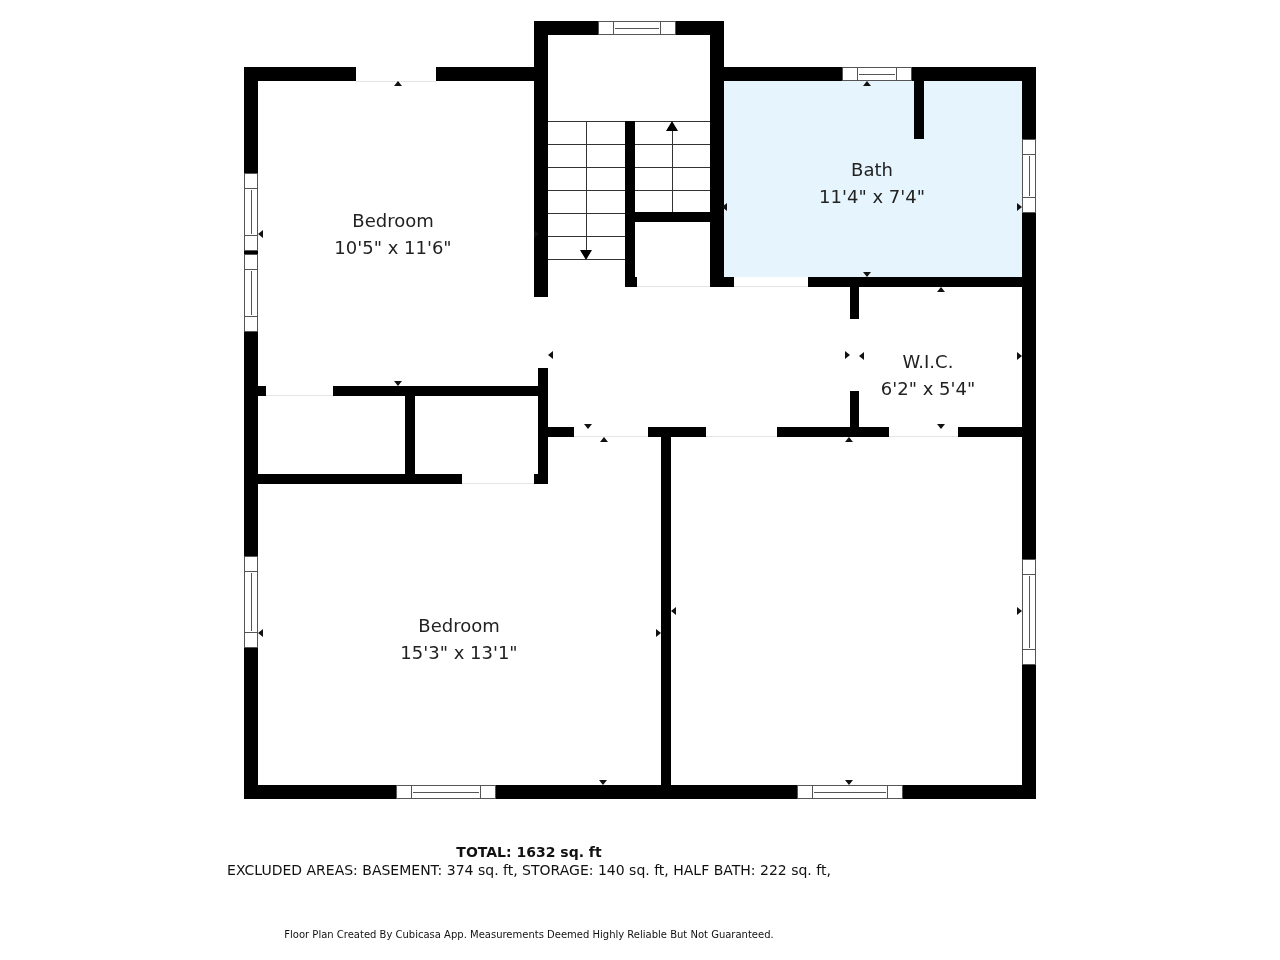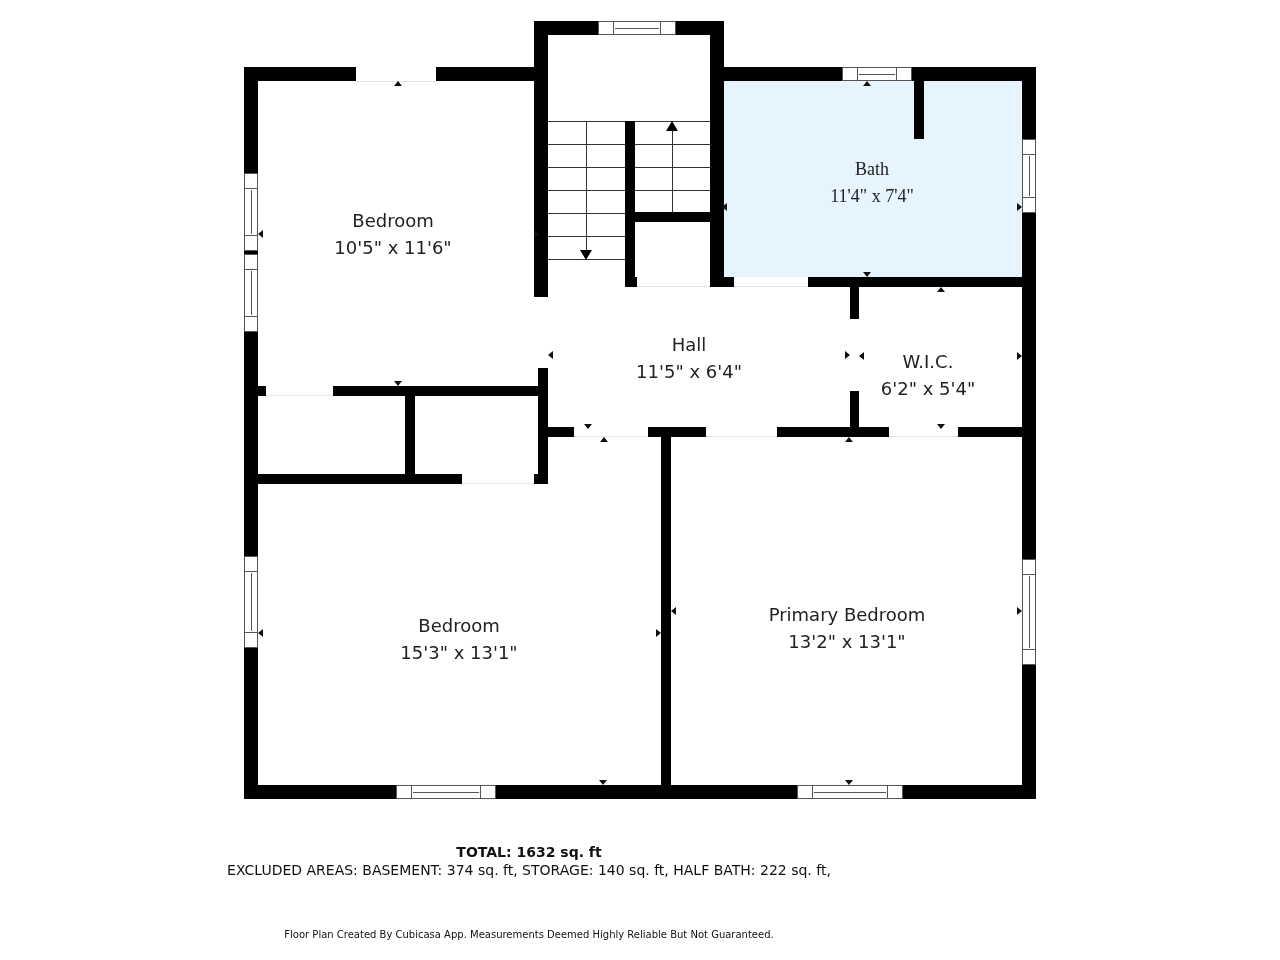--- a/index.html
+++ b/index.html
@@ -136,39 +136,31 @@
   <div class="tri down" style="left:599px;top:780px;"></div>
   <div class="tri up" style="left:845px;top:437px;"></div>
   <div class="tri down" style="left:845px;top:780px;"></div>
   <div class="tri left" style="left:671px;top:607px;"></div>
   <div class="tri right" style="left:1017px;top:607px;"></div>
 
   <div class="room-label" style="left:393px;top:207px;">
     <span>Bedroom</span>
     <span class="dim">10'5" x 11'6"</span>
   </div>
-  <div class="room-label" style="left:872px;top:156px;font-family:Liberation Serif, serif;">
+  <div class="room-label" style="left:872px;top:156px;">
     <span>Bath</span>
     <span class="dim">11'4" x 7'4"</span>
-  </div>
-  <div class="room-label" style="left:689px;top:331px;">
-    <span>Hall</span>
-    <span class="dim">11'5" x 6'4"</span>
   </div>
   <div class="room-label" style="left:928px;top:348px;">
     <span>W.I.C.</span>
     <span class="dim">6'2" x 5'4"</span>
   </div>
   <div class="room-label" style="left:459px;top:612px;">
     <span>Bedroom</span>
     <span class="dim">15'3" x 13'1"</span>
-  </div>
-  <div class="room-label" style="left:847px;top:601px;">
-    <span>Primary Bedroom</span>
-    <span class="dim">13'2" x 13'1"</span>
   </div>
 </div>
 
 <div class="footer" style="top:843px;">
   <div class="footer-line" style="font-weight:bold;">TOTAL: 1632 sq. ft</div>
   <div class="footer-line">EXCLUDED AREAS: BASEMENT: 374 sq. ft, STORAGE: 140 sq. ft, HALF BATH: 222 sq. ft,</div>
 </div>
 <div class="footer disclaimer" style="top:929px;">Floor Plan Created By Cubicasa App. Measurements Deemed Highly Reliable But Not Guaranteed.</div>
 
 </body></html>

